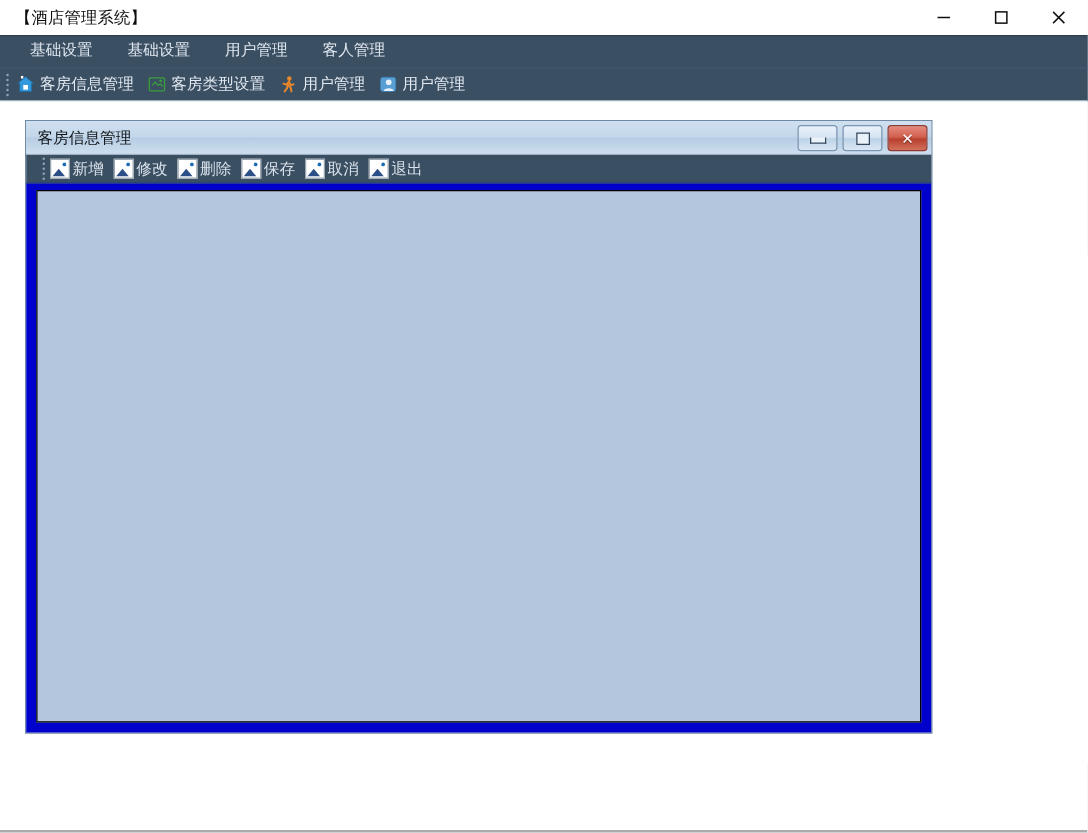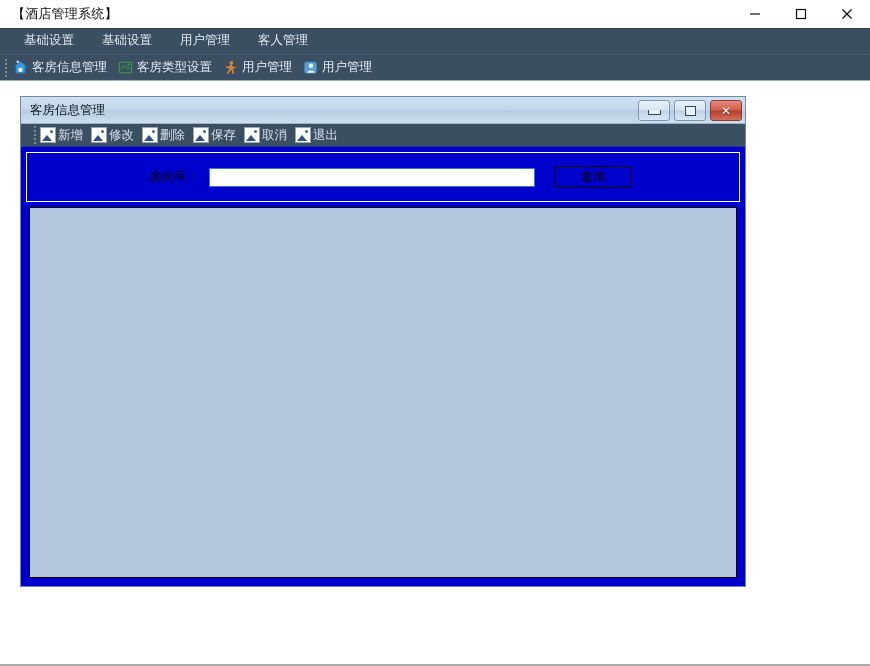--- a/index.html
+++ b/index.html
@@ -449,24 +449,19 @@
           <span class="lbl">取消</span>
         </div>
         <div class="cw-tb-btn">
           <span class="broken-ico"></span>
           <span class="lbl">退出</span>
         </div>
       </div>
 
       <div class="cw-body">
 
-        <div class="search-panel">
-          <span class="search-label">房间号：</span>
-          <input class="search-input" type="text" placeholder="" style="">
-          <div class="search-btn">查询</div>
-        </div>
 
         <div class="grid-panel"></div>
 
       </div>
     </div>
   </div>
 </div>
 
 </body></html>

